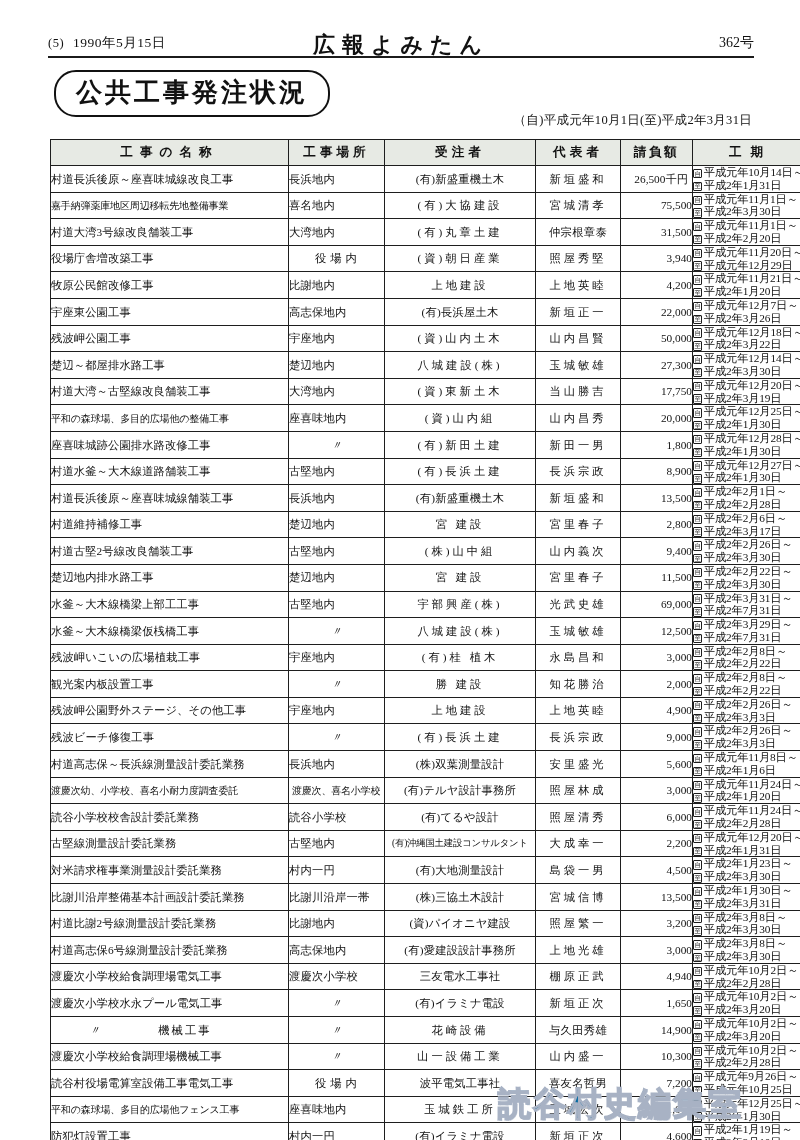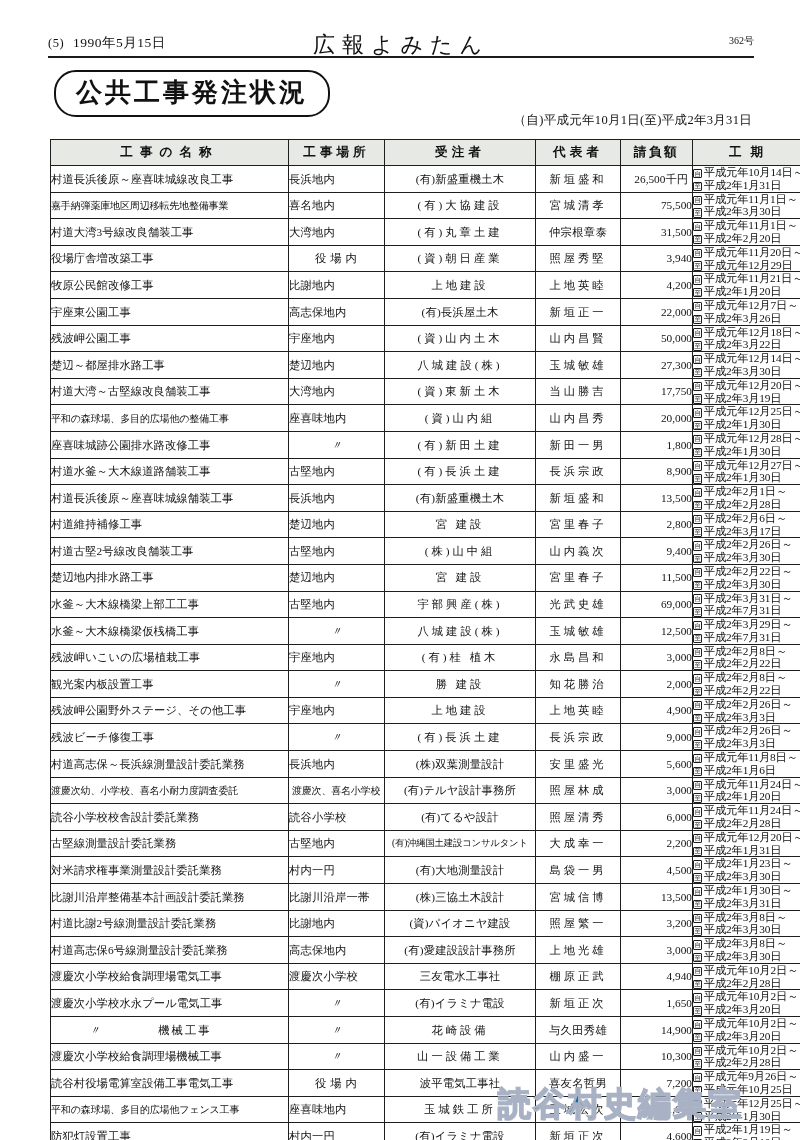--- a/index.html
+++ b/index.html
@@ -45,30 +45,30 @@
     font-size: 12.5px;
     margin-right: 9px;
   }
   .masthead-center {
     position: absolute;
     left: 0;
     right: 0;
     top: 0;
     text-align: center;
     font-size: 22px;
-    font-weight: normal;
+    font-weight: bold;
     letter-spacing: 7px;
     font-family: "Liberation Serif", "DejaVu Serif", serif;
     white-space: nowrap;
   }
   .masthead-right {
     position: absolute;
     right: 0;
     top: 4px;
-    font-size: 10px;
+    font-size: 14px;
     white-space: nowrap;
     margin-left: 26px;
   }
   .masthead-rule {
     position: absolute;
     top: 56px;
     left: 48px;
     width: 706px;
     height: 2px;
     background: #1b1b1b;

